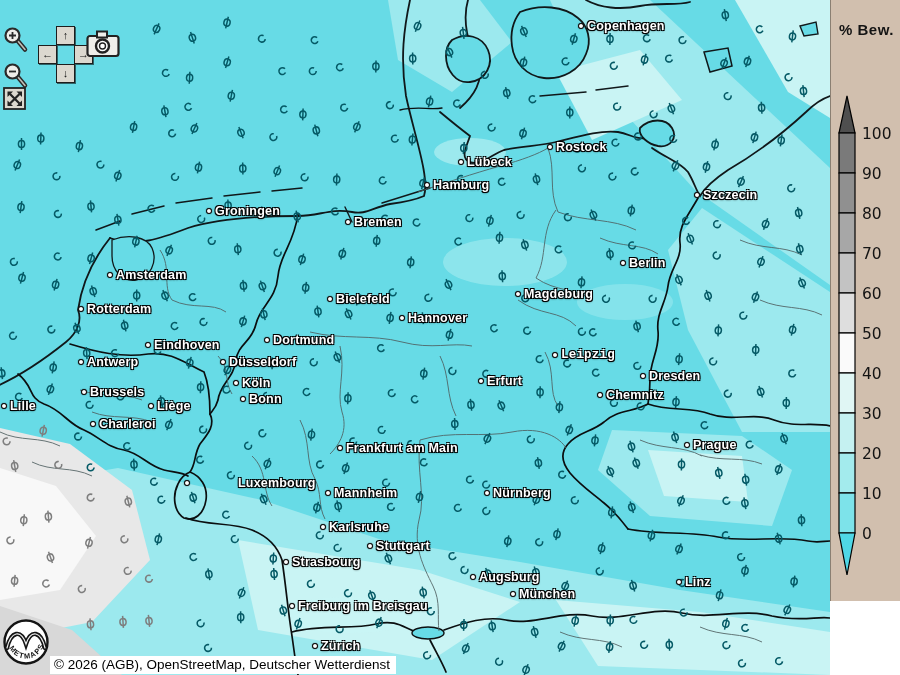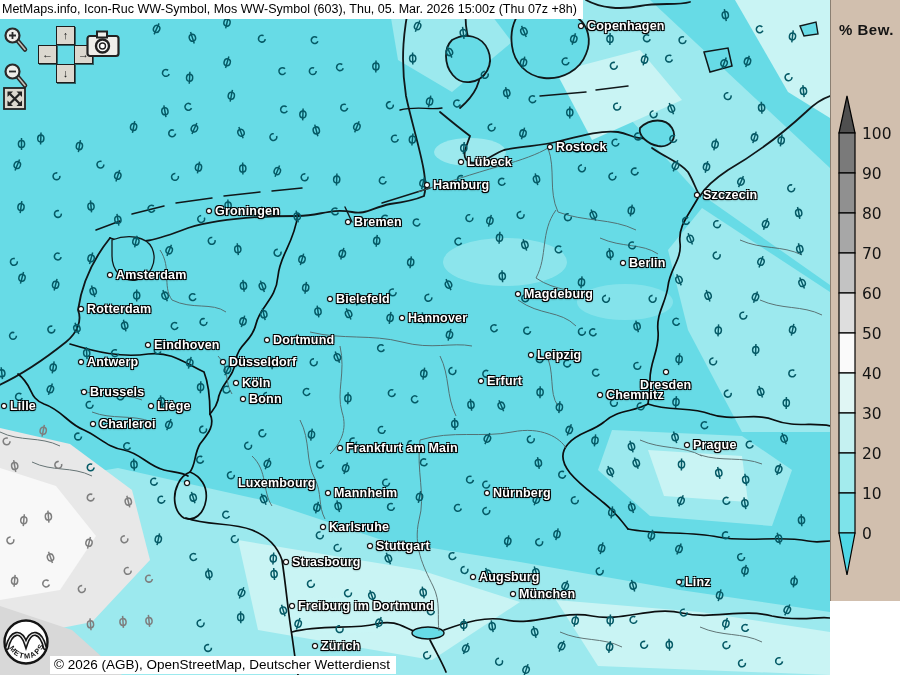--- a/index.html
+++ b/index.html
@@ -1497,33 +1497,33 @@
           <span class="ctext">Rotterdam</span>
         </div>
         <div class="city" style="left: 264px; top: 333px;">
           <span class="dotm"></span>
           <span class="ctext">Dortmund</span>
         </div>
         <div class="city" style="left: 145px; top: 338px;">
           <span class="dotm"></span>
           <span class="ctext">Eindhoven</span>
         </div>
-        <div class="city" style="left: 528px; top: 348px;">
+        <div class="city" style="left: 552px; top: 348px; font-family: Liberation Mono, monospace;">
           <span class="dotm"></span>
           <span class="ctext">Leipzig</span>
         </div>
         <div class="city" style="left: 78px; top: 355px;">
           <span class="dotm"></span>
           <span class="ctext">Antwerp</span>
         </div>
         <div class="city" style="left: 220px; top: 355px;">
           <span class="dotm"></span>
           <span class="ctext">Düsseldorf</span>
         </div>
-        <div class="city" style="left: 640px; top: 369px; flex-direction: column;">
+        <div class="city" style="left: 640px; top: 369px;">
           <span class="dotm"></span>
           <span class="ctext">Dresden</span>
         </div>
         <div class="city" style="left: 478px; top: 374px;">
           <span class="dotm"></span>
           <span class="ctext">Erfurt</span>
         </div>
         <div class="city" style="left: 233px; top: 376px;">
           <span class="dotm"></span>
           <span class="ctext">Köln</span>
@@ -1591,29 +1591,28 @@
         <div class="city" style="left: 676px; top: 575px;">
           <span class="dotm"></span>
           <span class="ctext">Linz</span>
         </div>
         <div class="city" style="left: 510px; top: 587px;">
           <span class="dotm"></span>
           <span class="ctext">München</span>
         </div>
         <div class="city" style="left: 289px; top: 599px;">
           <span class="dotm"></span>
-          <span class="ctext">Freiburg im Dortmund</span>
+          <span class="ctext">Freiburg im Breisgau</span>
         </div>
         <div class="city" style="left: 312px; top: 639px;">
           <span class="dotm"></span>
           <span class="ctext">Zürich</span>
         </div>
       </div>
 
-    <div class="titlebar">MetMaps.info, Icon-Ruc WW-Symbol, Mos WW-Symbol (603), Thu, 05. Mar. 2026 15:00z (Thu 07z +8h)</div>
 
     <svg class="ctl" style="left:3px;top:26px;" width="27" height="29">
       <g>
         <path d="M14.5,14.5 L22,23.5" stroke="#2a2a2a" stroke-width="4.5" stroke-linecap="round"></path>
         <path d="M14.5,14.5 L22,23.5" stroke="#c4c0b6" stroke-width="1.6" stroke-linecap="round"></path>
         <circle cx="9.5" cy="9.5" r="7" fill="#efeeea" stroke="#2a2a2a" stroke-width="2.2"></circle>
         <path d="M6,9.5 H13 M9.5,6 V13" stroke="#2a2a2a" stroke-width="1.8"></path>
       </g>
     </svg>
     <svg class="ctl" style="left:3px;top:62px;" width="27" height="29">

